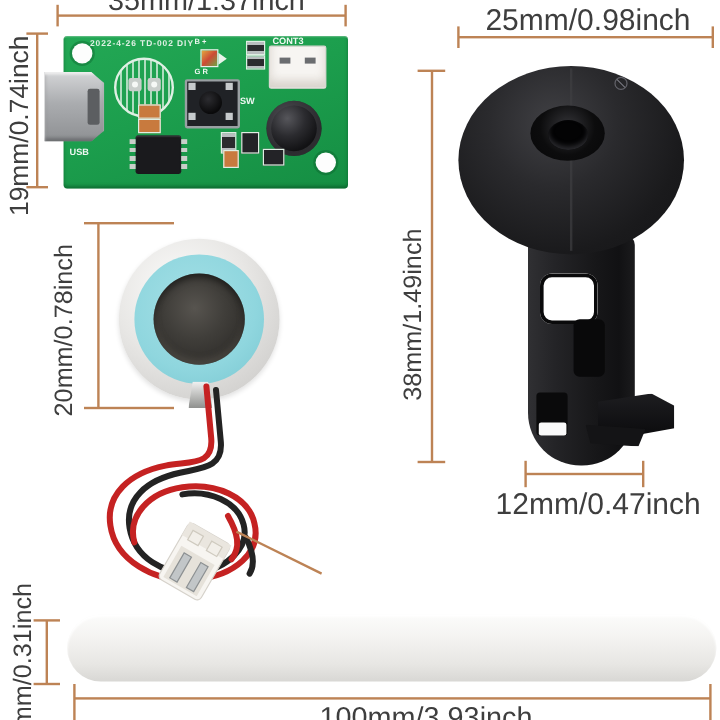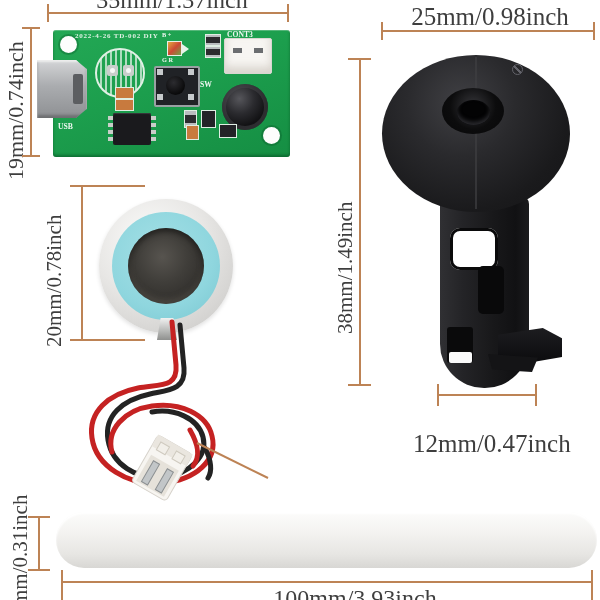--- a/index.html
+++ b/index.html
@@ -1,17 +1,17 @@
 <!DOCTYPE html>
 <html><head>
 <meta charset="utf-8">
 <style>
   html,body{margin:0;padding:0;background:#fff;}
   #stage{position:relative;width:600px;height:600px;background:#ffffff;overflow:hidden;
-         font-family:Liberation Serif, serif;}
+         font-family:Liberation Sans, sans-serif;}
   
   .hline{position:absolute;height:2px;background:#bd8355;}
   .vline{position:absolute;width:2px;background:#bd8355;}
   .dimlabel{position:absolute;color:#3e3e3e;font-size:25px;white-space:nowrap;}
   .vtext{position:absolute;color:#3e3e3e;font-size:21px;white-space:nowrap;
          transform:rotate(-90deg);transform-origin:0 0;}
   
   .pcb{position:absolute;left:53px;top:30px;width:237px;height:127px;border-radius:3px;
        background:linear-gradient(160deg,#23a855 0%,#1c9e4d 45%,#158e43 100%);
        box-shadow:inset 0 1px 0 rgba(255,255,255,.25), inset 0 -2px 3px rgba(0,60,25,.45);}
@@ -159,21 +159,21 @@
   <div class="stem-tab2"></div>
   <div class="cap"></div>
   <div class="cap-seam"></div>
   <div class="cap-hole"></div>
   <div class="cap-hole-inner"></div>
   <div class="cap-mark"></div>
 
   <div class="hline" style="left:438px;top:394px;width:98px"></div>
   <div class="vline" style="left:437px;top:384px;height:22px"></div>
   <div class="vline" style="left:535px;top:384px;height:22px"></div>
-  <div class="dimlabel" style="left:413px;top:430px">12mm/0.47inch</div>
+  <div class="dimlabel" style="left:413px;top:406px">12mm/0.47inch</div>
 
   <div class="vtext" style="left:42px;top:347px">20mm/0.78inch</div>
   <div class="vline" style="left:81px;top:186px;height:154px"></div>
   <div class="hline" style="left:70px;top:185px;width:75px"></div>
   <div class="hline" style="left:70px;top:339px;width:75px"></div>
 
   <div class="disc-outer"></div>
   <div class="disc-ring"></div>
   <div class="disc-center"></div>
   <div class="disc-tab"></div>

